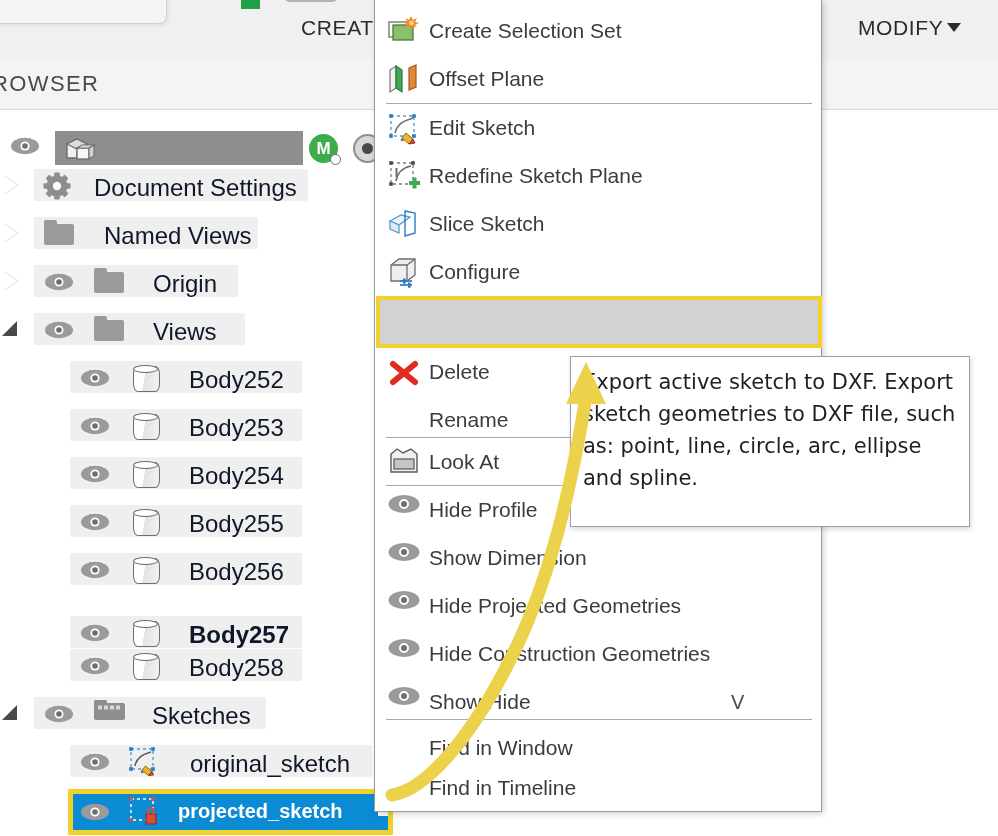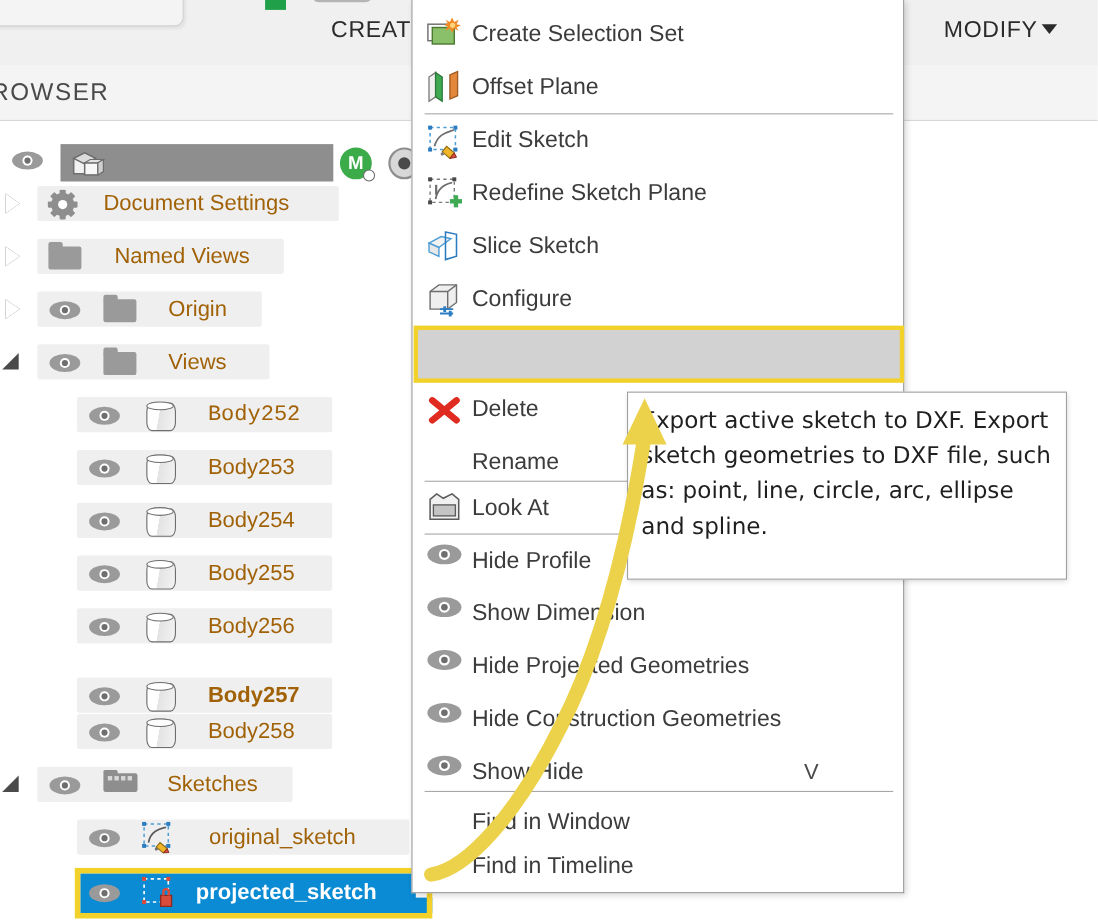--- a/index.html
+++ b/index.html
@@ -134,22 +134,22 @@
     border-left: 15px solid transparent;
     border-bottom: 15px solid #4a4a4a;
   }
   .eye {
     position: absolute;
     width: 30px; height: 18px;
   }
   .eye svg { display: block; }
   .node-label {
     position: absolute;
-    font-size: 20px;
-    color: #a16207;
+    font-size: 24px;
+    color: #0f172a;
     white-space: nowrap;
   }
   .node-icon {
     position: absolute;
     width: 30px; height: 26px;
   }
 
   
   .folder-shape {
     position: absolute;
@@ -483,21 +483,21 @@
         <svg width="30" height="18" viewBox="0 0 30 18">
             <ellipse cx="15" cy="9" rx="14" ry="8.2" fill="#9a9a9a"></ellipse>
             <circle cx="15" cy="9" r="4.6" fill="#ffffff"></circle>
             <circle cx="15" cy="9" r="2.8" fill="#6e6e6e"></circle>
           </svg>
       </div>
       <div class="node-icon" style="left:130px; top:7px;">
         <div class="cyl"></div>
           <div class="cyl-top"></div>
       </div>
-      <div class="node-label" style="left:189px; top:9px;font-family:Liberation Mono, monospace;">Body252</div>
+      <div class="node-label" style="left:189px; top:9px;">Body252</div>
     </div>
 
     <div class="tree-row" style="left:0; top:296px; width:400px;">
       <div class="tree-chip" style="left:70px; width:232px;"></div>
       <div class="eye" style="left:80px; top:12px;">
         <svg width="30" height="18" viewBox="0 0 30 18">
             <ellipse cx="15" cy="9" rx="14" ry="8.2" fill="#9a9a9a"></ellipse>
             <circle cx="15" cy="9" r="4.6" fill="#ffffff"></circle>
             <circle cx="15" cy="9" r="2.8" fill="#6e6e6e"></circle>
           </svg>

